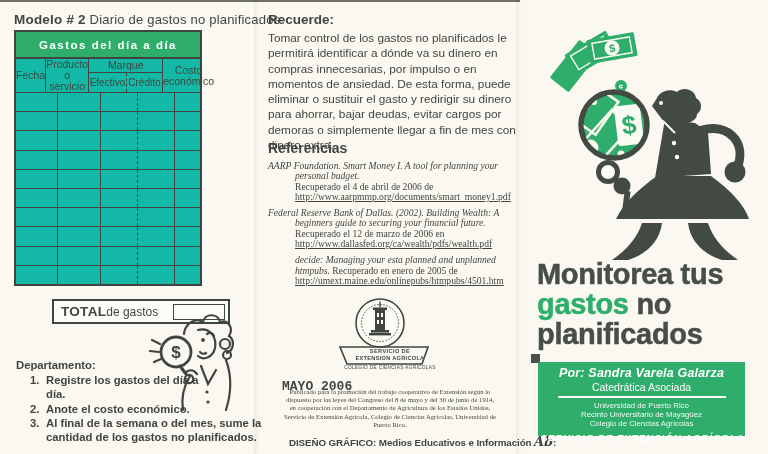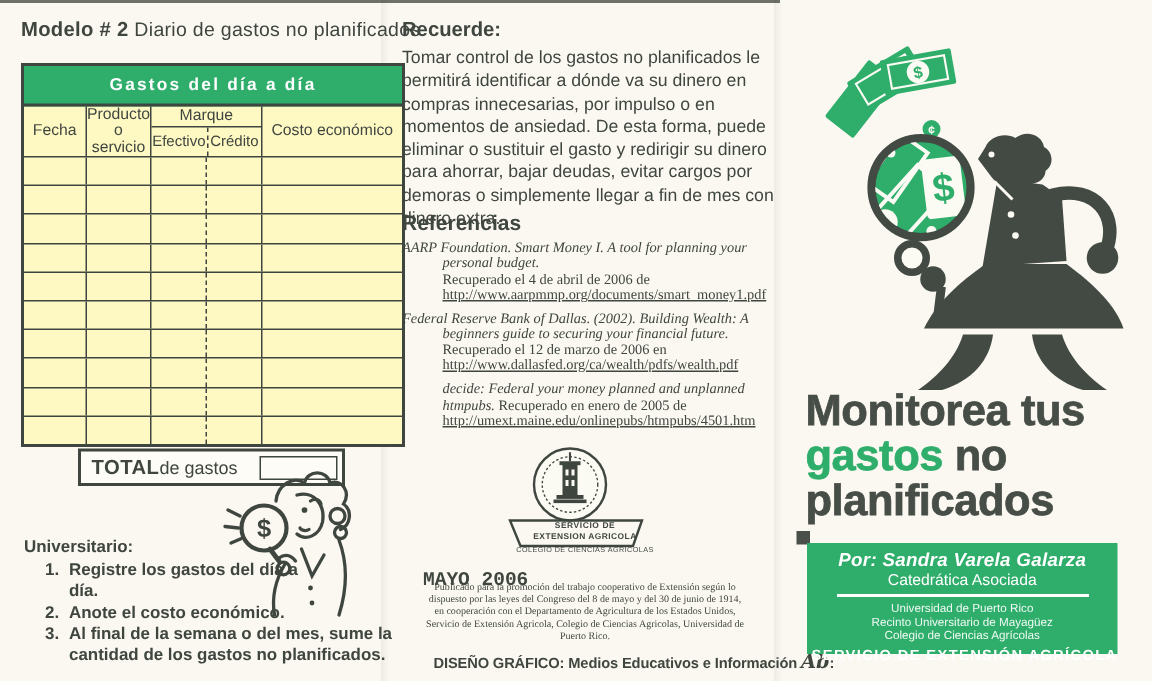--- a/index.html
+++ b/index.html
@@ -13,21 +13,21 @@
   .abs{position:absolute;}
 
   
   .scan-top{left:0;top:0;width:520px;height:2px;background:#4a4f49;opacity:.8;}
   .fold{top:0;height:454px;width:6px;background:linear-gradient(90deg,rgba(0,0,0,0.05),rgba(255,255,255,0));}
 
   
   .lp-title{left:14px;top:12px;font-size:13px;letter-spacing:.2px;white-space:nowrap;}
   .lp-title b{font-size:13.5px;}
 
-  .xtable{left:14px;top:42px;width:256px;border:2.2px solid var(--ink);background:#fef9c3;}
+  .xtable{left:14px;top:30px;width:188px;border:2.2px solid var(--ink);background:#14b8a6;}
   .xt-green{height:27px;background:var(--green);border-bottom:2px solid var(--ink);
     display:flex;align-items:center;justify-content:center;color:#fff;font-weight:bold;
     font-size:11.5px;letter-spacing:1.5px;}
   .xt-head{display:flex;height:33px;font-size:10.5px;line-height:11px;text-align:center;}
   .xt-head .hc{display:flex;align-items:center;justify-content:center;}
   .hc-fecha{width:41px;text-align:center;}
   .hc-prod{width:43px;border-left:1.6px solid var(--ink);}
   .hc-marq{width:74px;border-left:1.6px solid var(--ink);display:flex;flex-direction:column;}
   .hc-marq .m-top{height:14px;border-bottom:1.4px solid var(--ink);display:flex;align-items:center;justify-content:center;}
   .hc-marq .m-sub{flex:1;display:flex;}
@@ -183,21 +183,21 @@
         </div>
     </div>
 
     <div class="abs total-box">
       <b>TOTAL</b>
         <span> de gastos</span>
       <div class="total-empty"></div>
     </div>
 
     <div class="abs instr">
-      <div class="instr-h">Universitario:</div>
+      <div class="instr-h">Departamento:</div>
       <div class="ins-item w1">
         <span class="n">1.</span>
         <span class="t">Registre los gastos del día a día.</span>
       </div>
       <div class="ins-item">
         <span class="n">2.</span>
         <span class="t">Anote el costo económico.</span>
       </div>
       <div class="ins-item w3">
         <span class="n">3.</span>
@@ -245,21 +245,21 @@
         <div class="ind"><span class="it"></span><span>Recuperado el 4 de abril de 2006 de</span></div>
         <div class="ind url">http://www.aarpmmp.org/documents/smart_money1.pdf</div>
       </div>
       <div class="ref">
         <div class="it">Federal Reserve Bank of Dallas. (2002). Building Wealth: A</div>
         <div class="ind it">beginners guide to securing your financial future.</div>
         <div class="ind"><span class="it"></span><span>Recuperado el 12 de marzo de 2006 en</span></div>
         <div class="ind url">http://www.dallasfed.org/ca/wealth/pdfs/wealth.pdf</div>
       </div>
       <div class="ref">
-        <div class="ind it">decide: Federal your money planned and unplanned</div>
+        <div class="ind it">decide: Managing your esta planned and unplanned</div>
         <div class="ind"><span class="it">htmpubs.</span><span>  Recuperado en enero de 2005 de</span></div>
         <div class="ind url">http://umext.maine.edu/onlinepubs/htmpubs/4501.htm</div>
       </div>
     </div>
 
     <svg class="abs seal-svg" width="116" height="75" viewBox="0 0 116 75">
       <circle cx="48" cy="27" r="24" fill="#fbfaf3" stroke="#3f453f" stroke-width="1.6"></circle>
       <circle cx="48" cy="27" r="18.5" fill="none" stroke="#3f453f" stroke-width=".9" stroke-dasharray="1.6 1.5"></circle>
       <g fill="#3f453f">
         <rect x="43" y="14" width="10" height="20"></rect>

